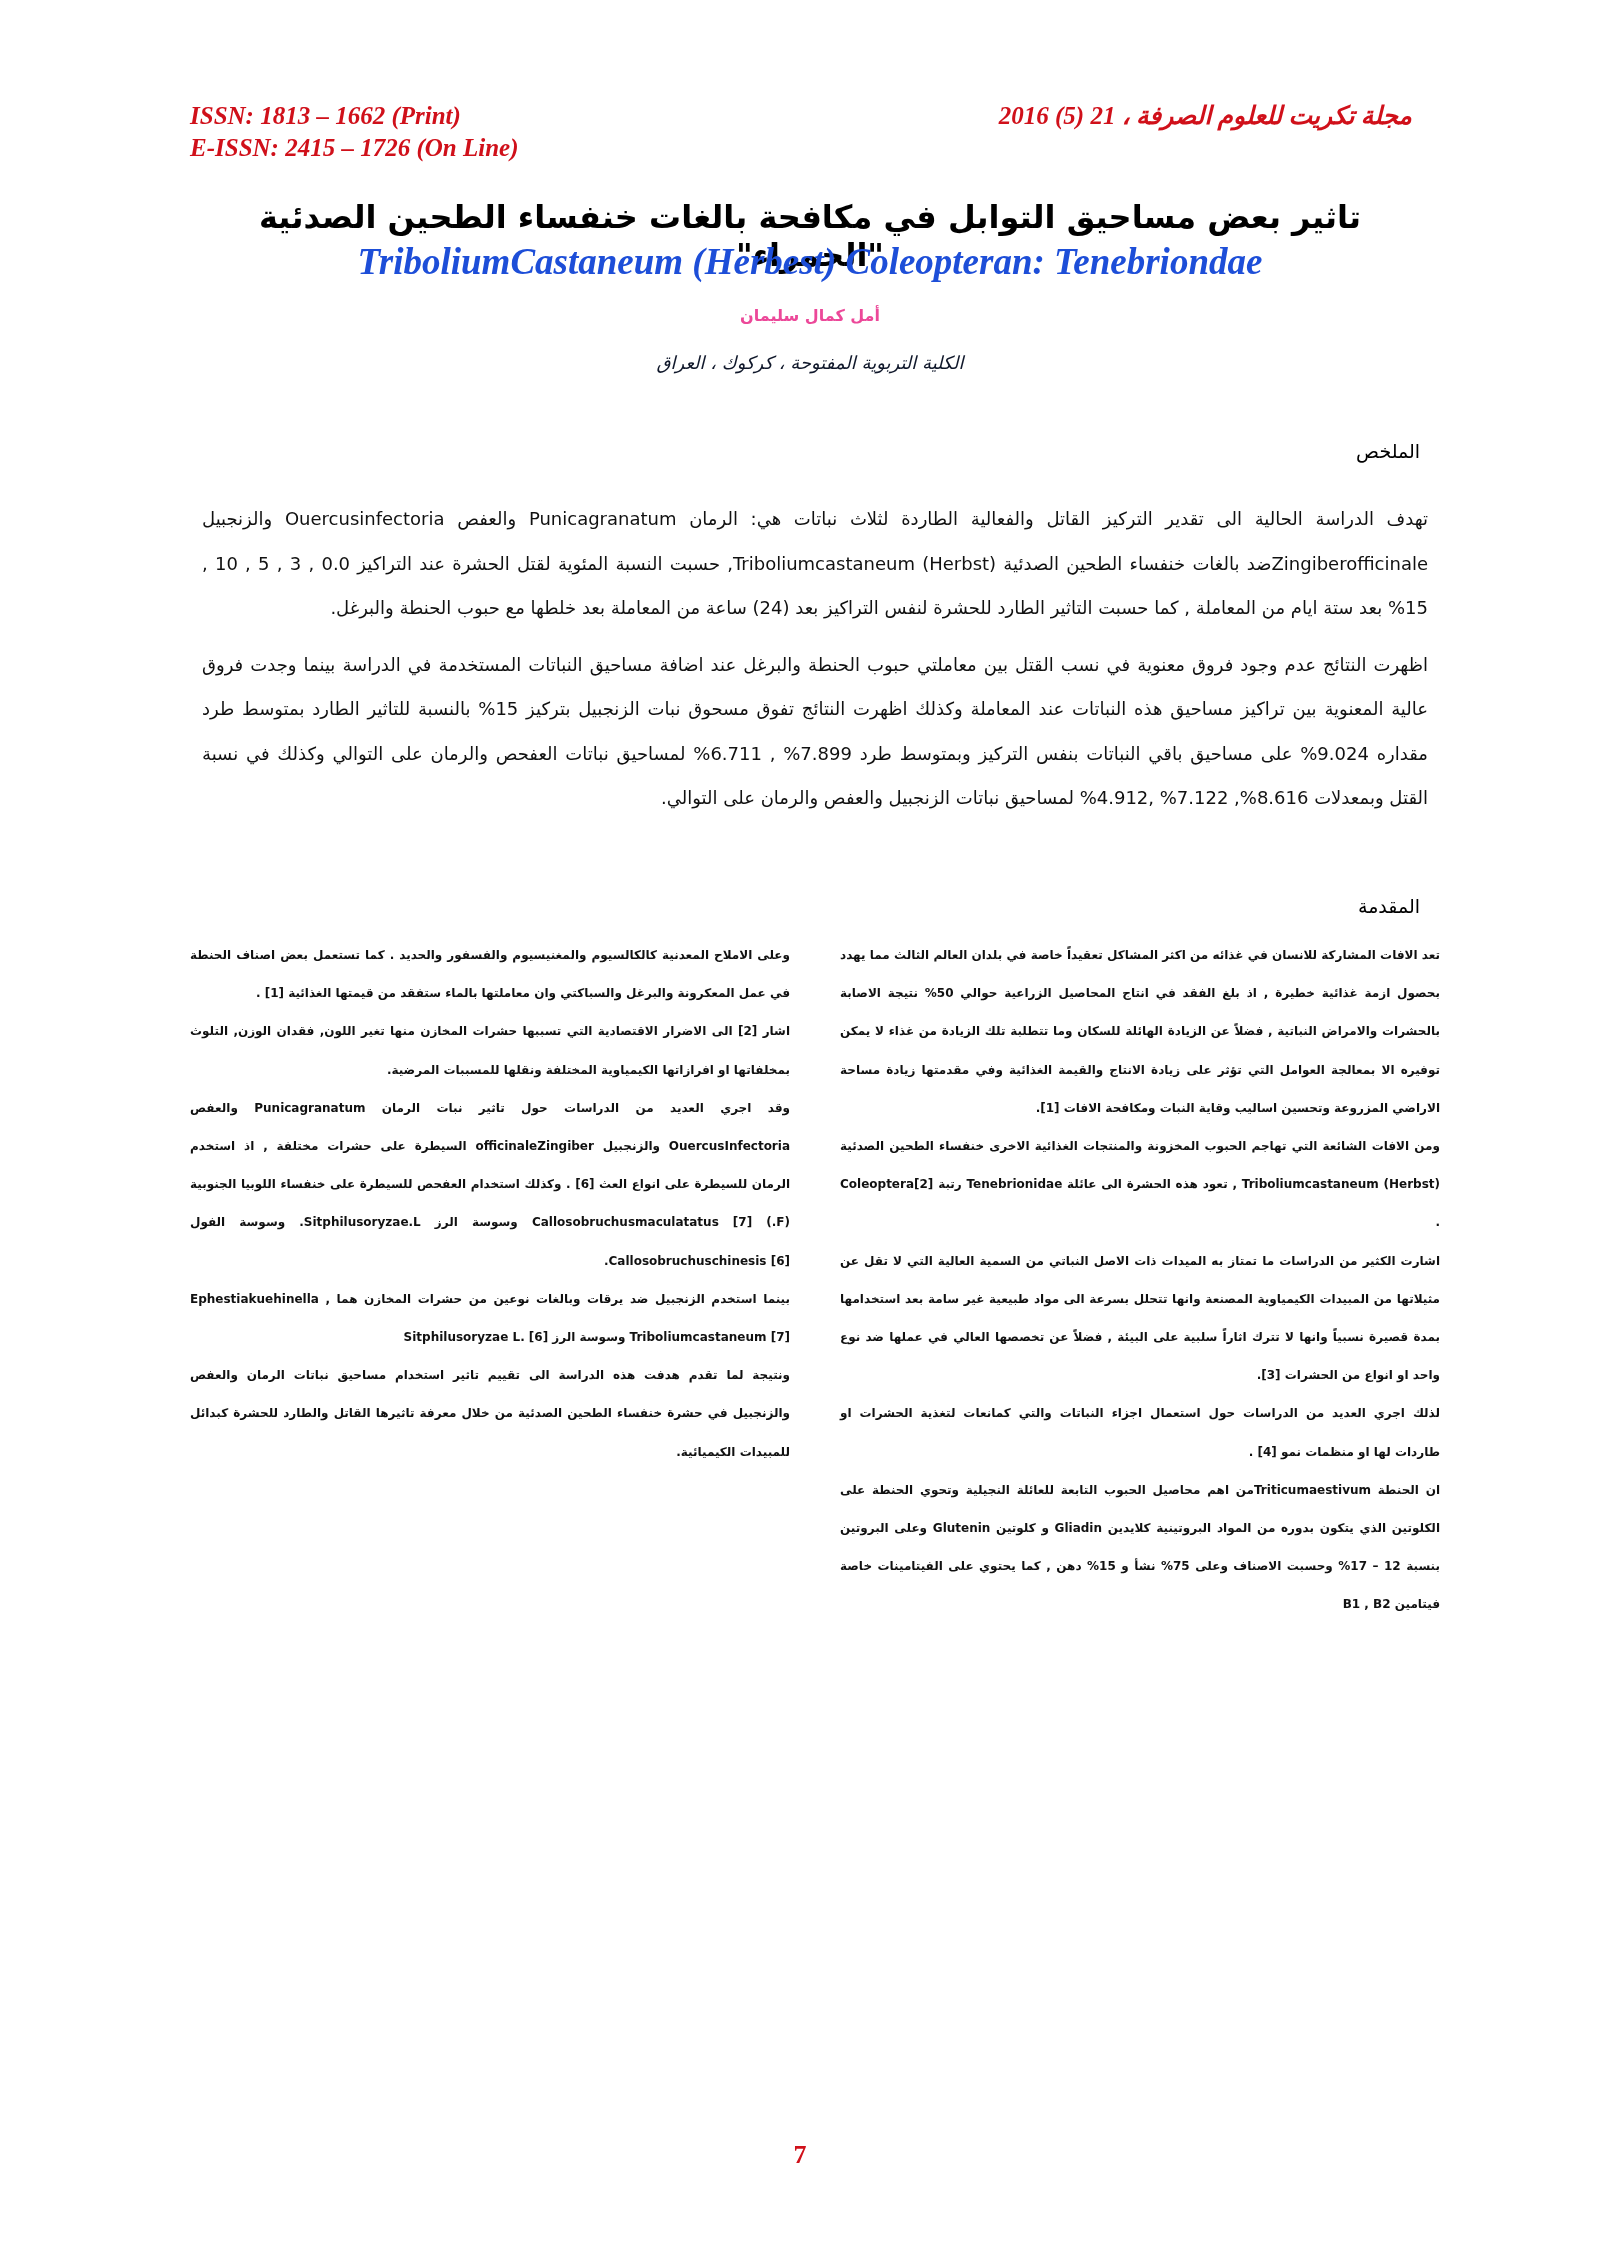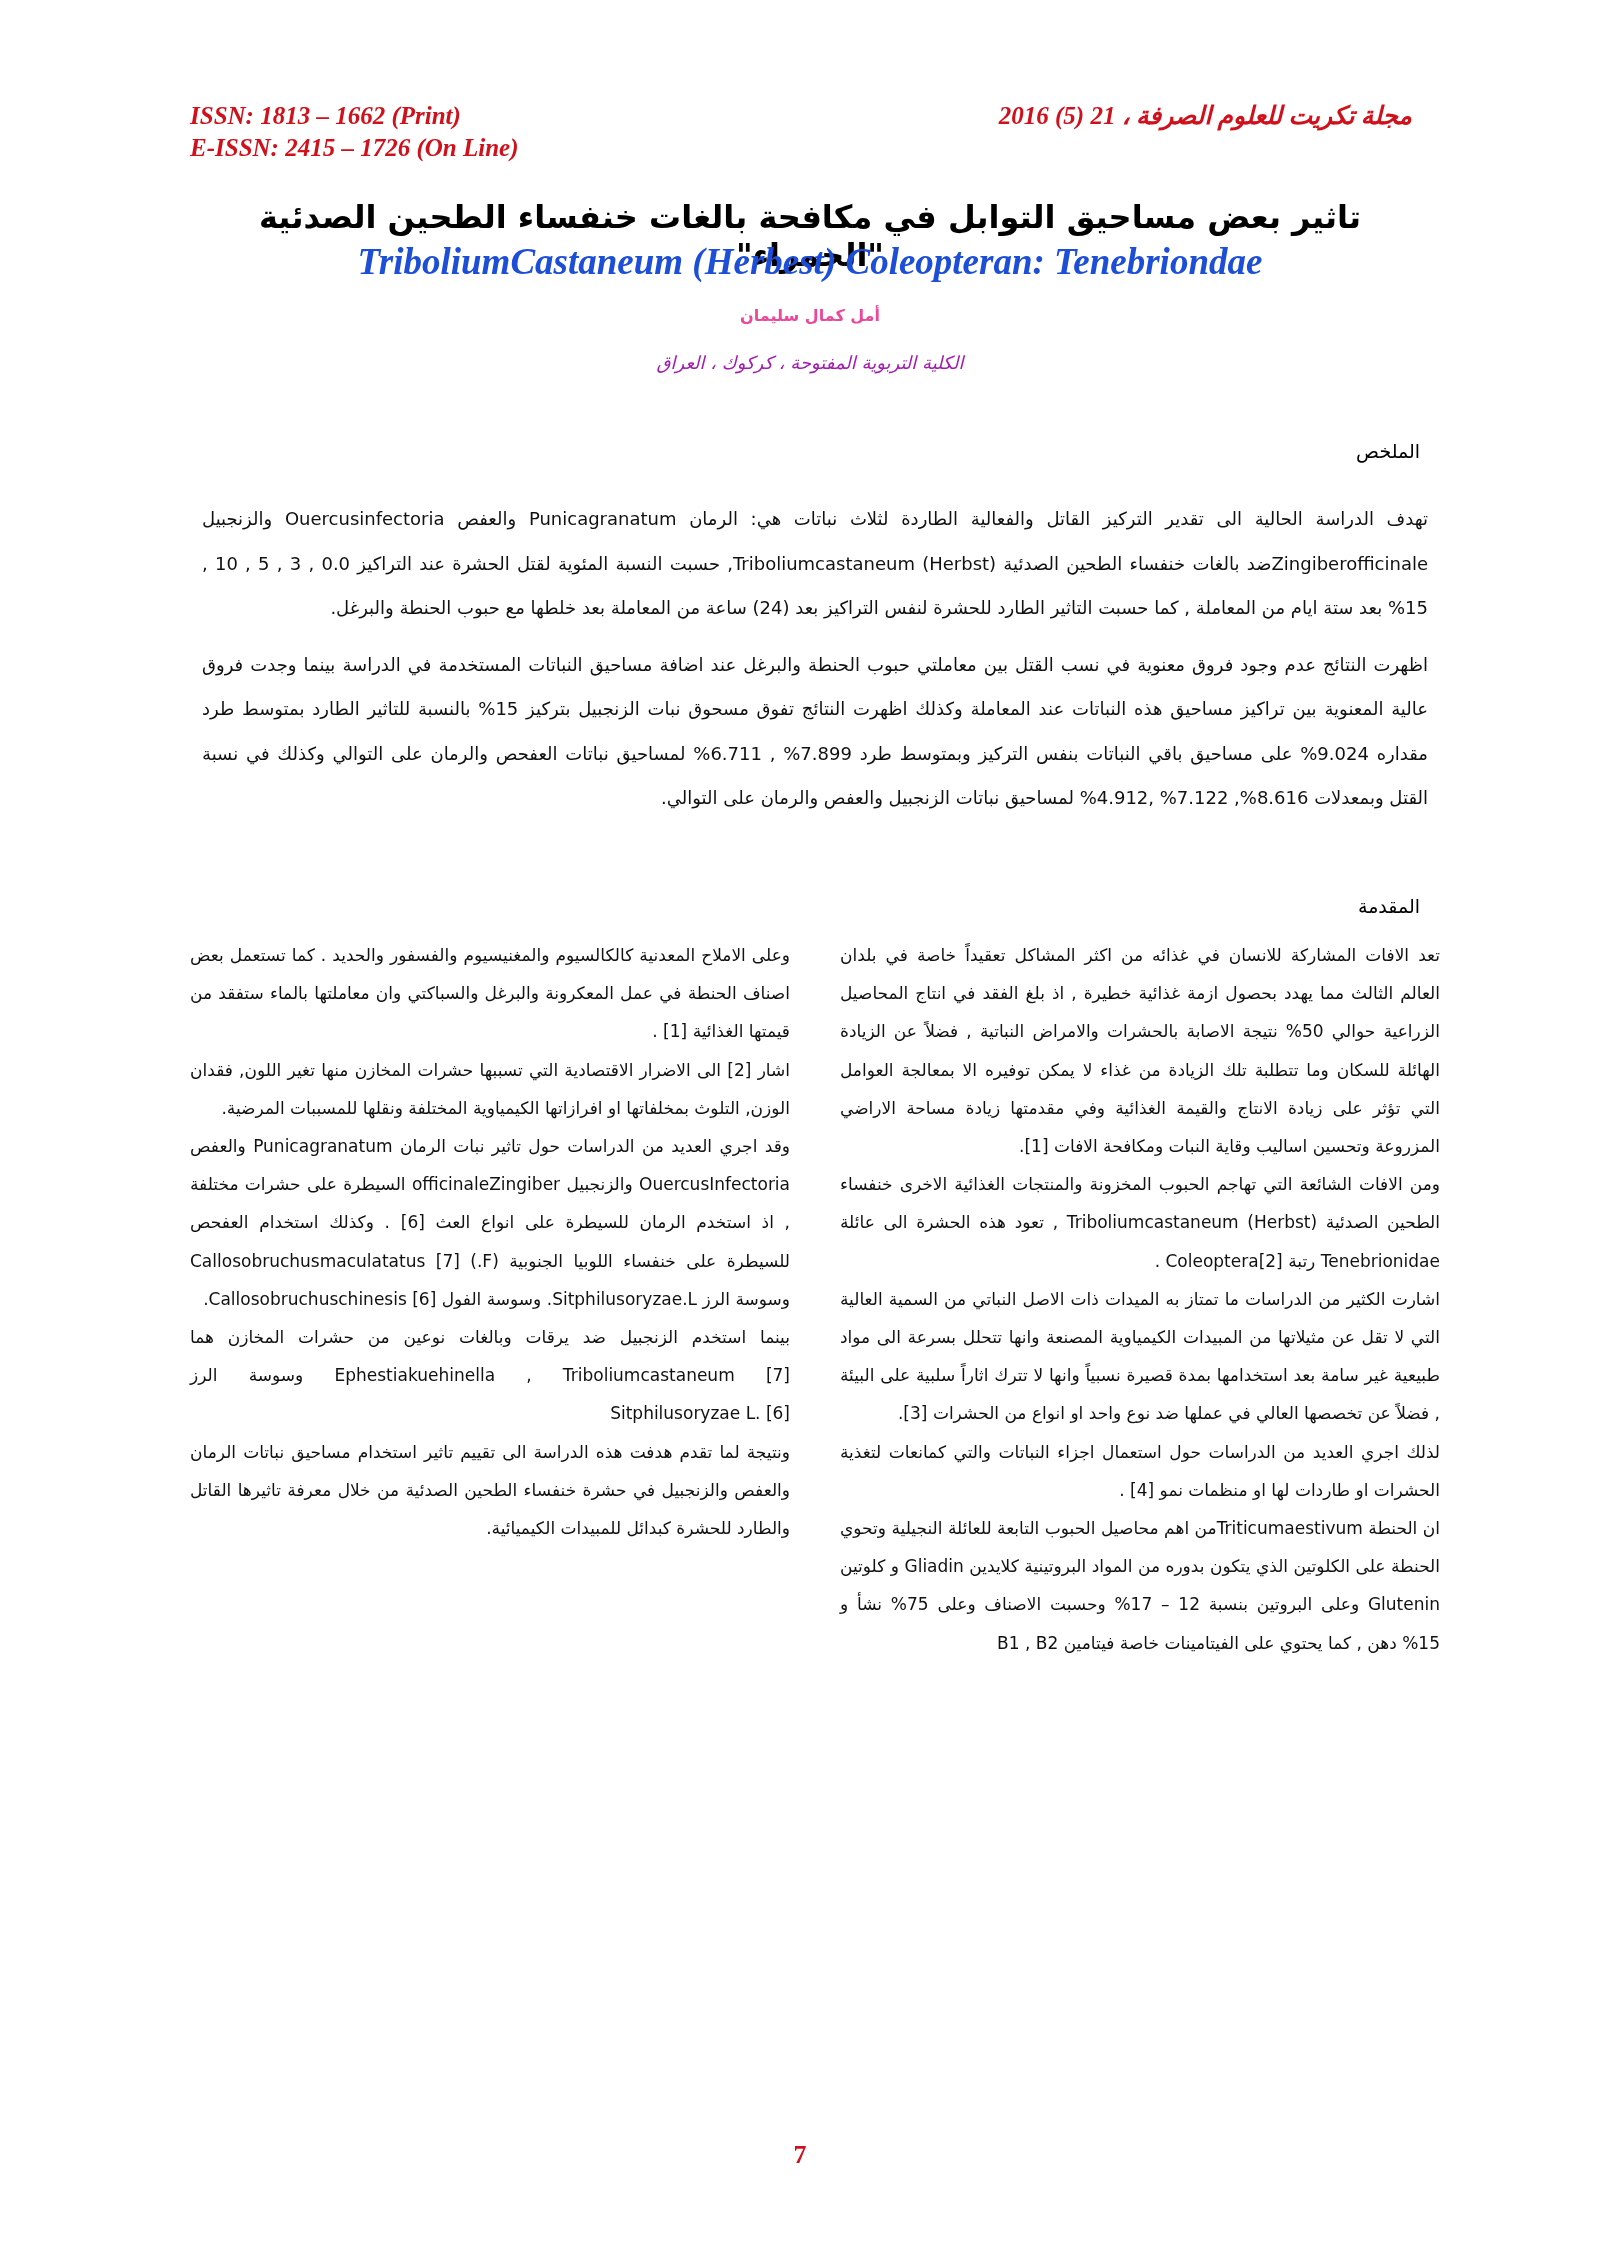--- a/index.html
+++ b/index.html
@@ -3,25 +3,25 @@
   <meta charset="utf-8">
   <style>
     html, body { margin: 0; padding: 0; background: #ffffff; }
     body { width: 1600px; height: 2263px; position: relative; overflow: hidden; font-family: "DejaVu Sans", sans-serif; color: #111; }
     .hdr { position: absolute; top: 100px; font-family: "Liberation Serif", serif; font-style: italic; font-weight: bold; color: #d0101a; font-size: 25px; line-height: 32px; }
     .hdr-left { left: 190px; direction: ltr; text-align: left; }
     .hdr-right { right: 188px; direction: rtl; text-align: left; }
     .title-ar { position: absolute; top: 198px; left: 180px; width: 1260px; text-align: center; direction: rtl; font-family: "DejaVu Sans", sans-serif; font-weight: bold; font-size: 32px; color: #000; }
     .title-en { position: absolute; top: 240px; left: 180px; width: 1260px; text-align: center; direction: ltr; font-family: "Liberation Serif", serif; font-style: italic; font-weight: bold; font-size: 37px; color: #1d4ed8; }
     .author { position: absolute; top: 306px; left: 180px; width: 1260px; text-align: center; direction: rtl; font-weight: bold; font-size: 16px; color: #ec4899; }
-    .affil { position: absolute; top: 352px; left: 180px; width: 1260px; text-align: center; direction: rtl; font-style: italic; font-size: 18px; color: #a21caf; }
+    .affil { position: absolute; top: 352px; left: 180px; width: 1260px; text-align: center; direction: rtl; font-style: italic; font-size: 18px; color: #0f172a; }
     .section-head { position: absolute; right: 180px; direction: rtl; font-weight: normal; font-size: 19px; color: #000; }
     .abstract { position: absolute; top: 485px; left: 190px; width: 1250px; direction: rtl; text-align: justify; font-size: 18px; line-height: 44.5px; }
     .abstract p { margin: 12px; }
-    .col { position: absolute; top: 936px; width: 600px; direction: rtl; text-align: justify; font-size: 17px; line-height: 38.2px; }
+    .col { position: absolute; top: 936px; width: 600px; direction: rtl; text-align: justify; font-size: 12px; line-height: 38.2px; font-weight: bold; }
     .col p { margin: 0; }
     .col-right { left: 840px; }
     .col-left { left: 190px; }
     .page-num { position: absolute; top: 2140px; left: 0; width: 1600px; text-align: center; color: #d0101a; font-family: "Liberation Serif", serif; font-weight: bold; font-size: 26px; }
   </style>
 </head>
 <body>
 
 <div class="hdr hdr-left">
   <div>ISSN: 1813 – 1662 (Print)</div>

